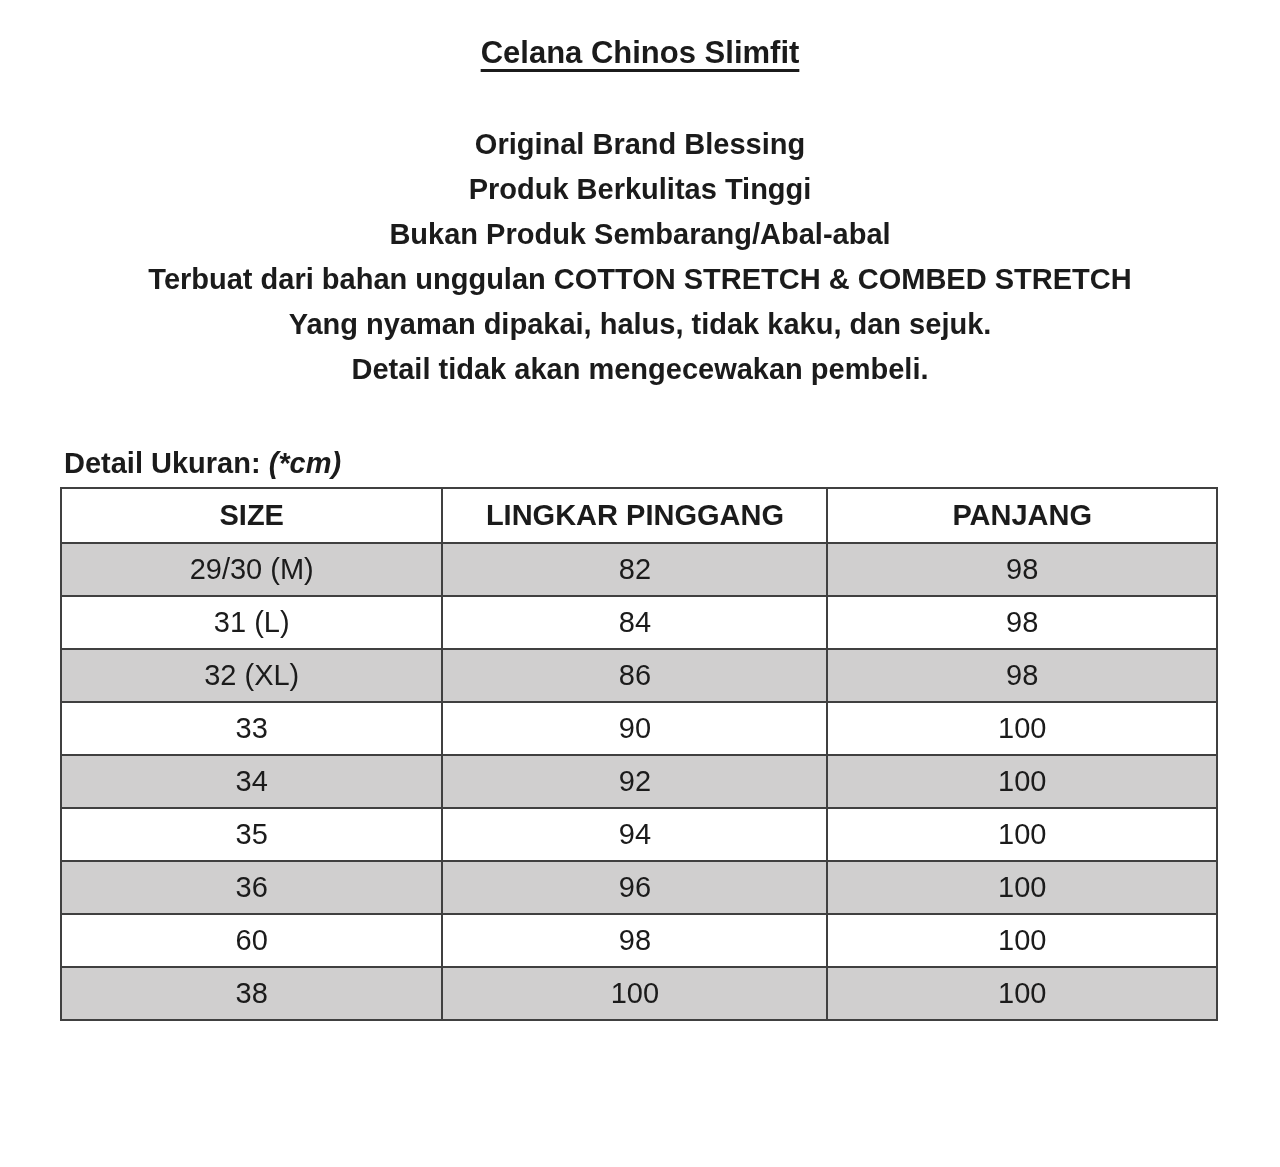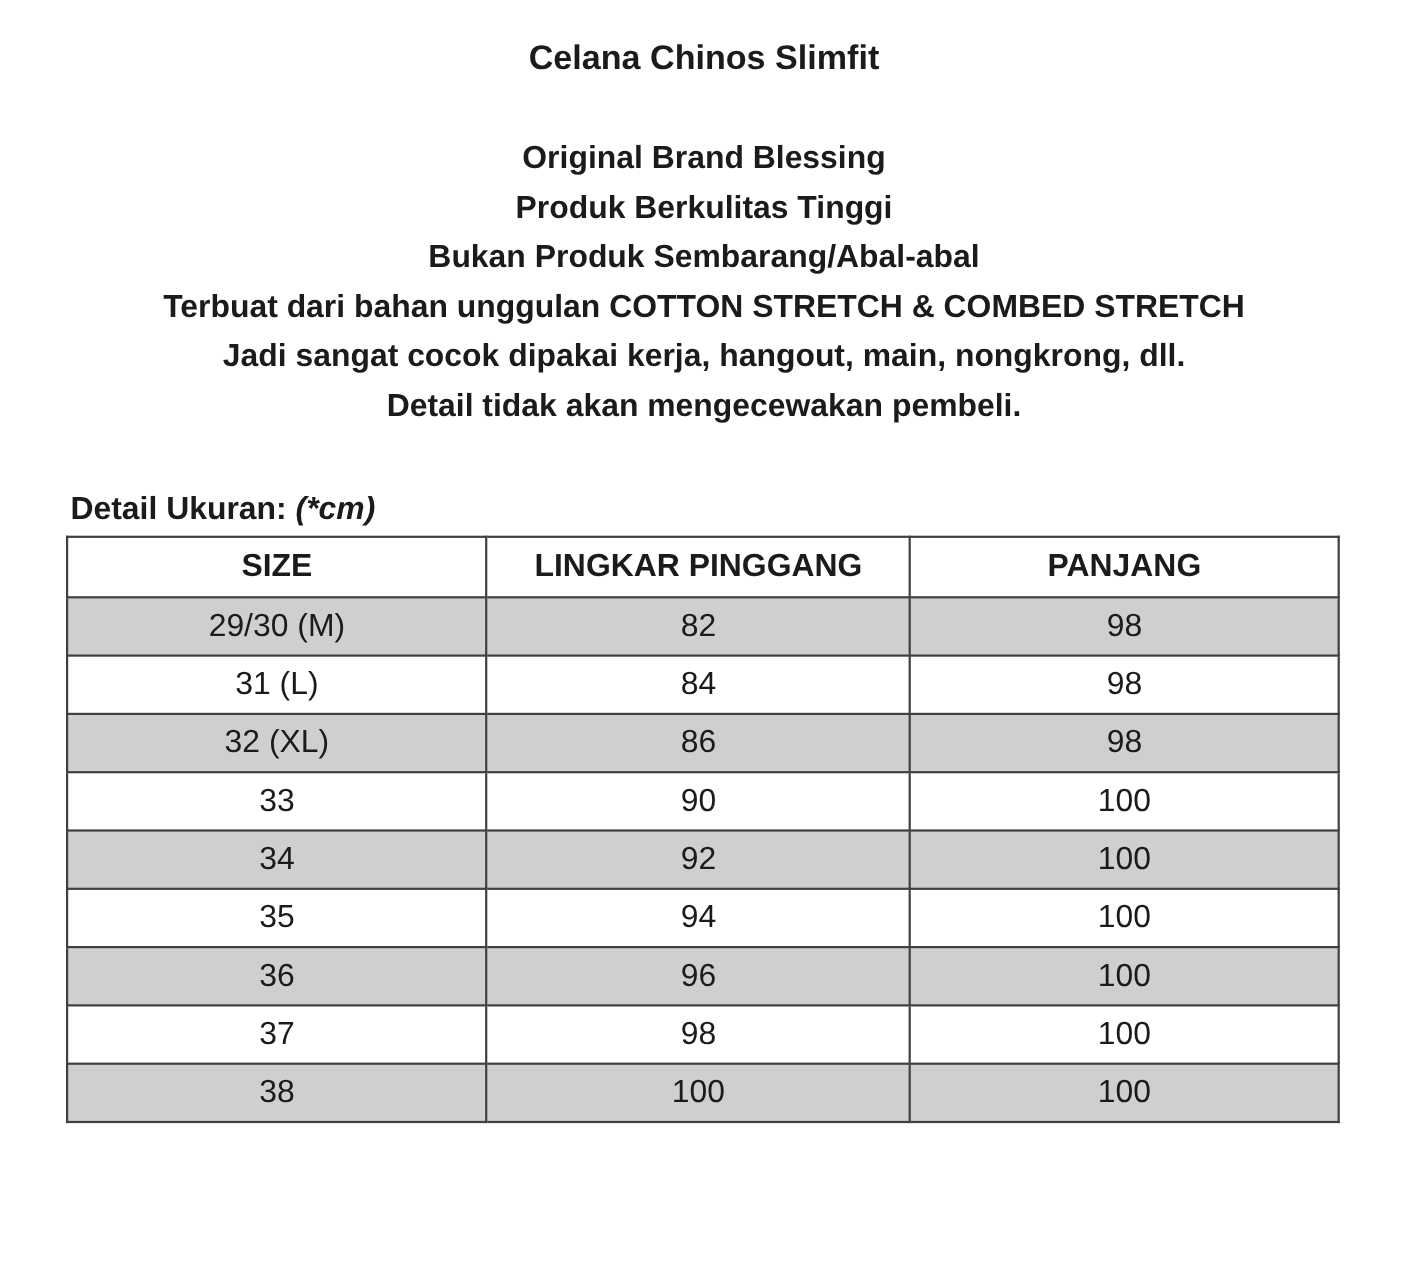--- a/index.html
+++ b/index.html
@@ -20,20 +20,21 @@
   .page {
     width: 1280px;
     height: 1167px;
     padding: 34px 60px 0 60px;
   }
   .title {
     text-align: center;
     font-size: 31px;
     line-height: 38px;
     font-weight: 700;
+    text-decoration: underline;
     text-decoration-thickness: 3px;
     text-underline-offset: 6px;
   }
   .description {
     margin-top: 50px;
     font-size: 29px;
     line-height: 45px;
     text-align: center;
     font-weight: 700;
   }
@@ -75,21 +76,21 @@
 
 <div class="page">
 
   <h1 class="title">Celana Chinos Slimfit</h1>
 
   <div class="description">
     <div class="desc-line">Original Brand Blessing</div>
       <div class="desc-line">Produk Berkulitas Tinggi</div>
       <div class="desc-line">Bukan Produk Sembarang/Abal-abal</div>
       <div class="desc-line">Terbuat dari bahan unggulan COTTON STRETCH &amp; COMBED STRETCH</div>
-      <div class="desc-line">Jadi sangat cocok dipakai kerja, hangout, main, nongkrong, dll.</div>
+      <div class="desc-line">Yang nyaman dipakai, halus, tidak kaku, dan sejuk.</div>
       <div class="desc-line">Detail tidak akan mengecewakan pembeli.</div>
   </div>
 
   <div class="size-heading">
     <span class="sh-label">Detail Ukuran:</span>
     <span class="sh-unit">(*cm)</span>
   </div>
 
   <table class="size-table">
     <thead>
@@ -129,21 +130,21 @@
           <td>35</td>
           <td>94</td>
           <td>100</td>
         </tr>
         <tr class="data-row">
           <td>36</td>
           <td>96</td>
           <td>100</td>
         </tr>
         <tr class="data-row">
-          <td>37</td>
+          <td>60</td>
           <td>98</td>
           <td>100</td>
         </tr>
         <tr class="data-row">
           <td>38</td>
           <td>100</td>
           <td>100</td>
         </tr>
     </tbody>
   </table>

